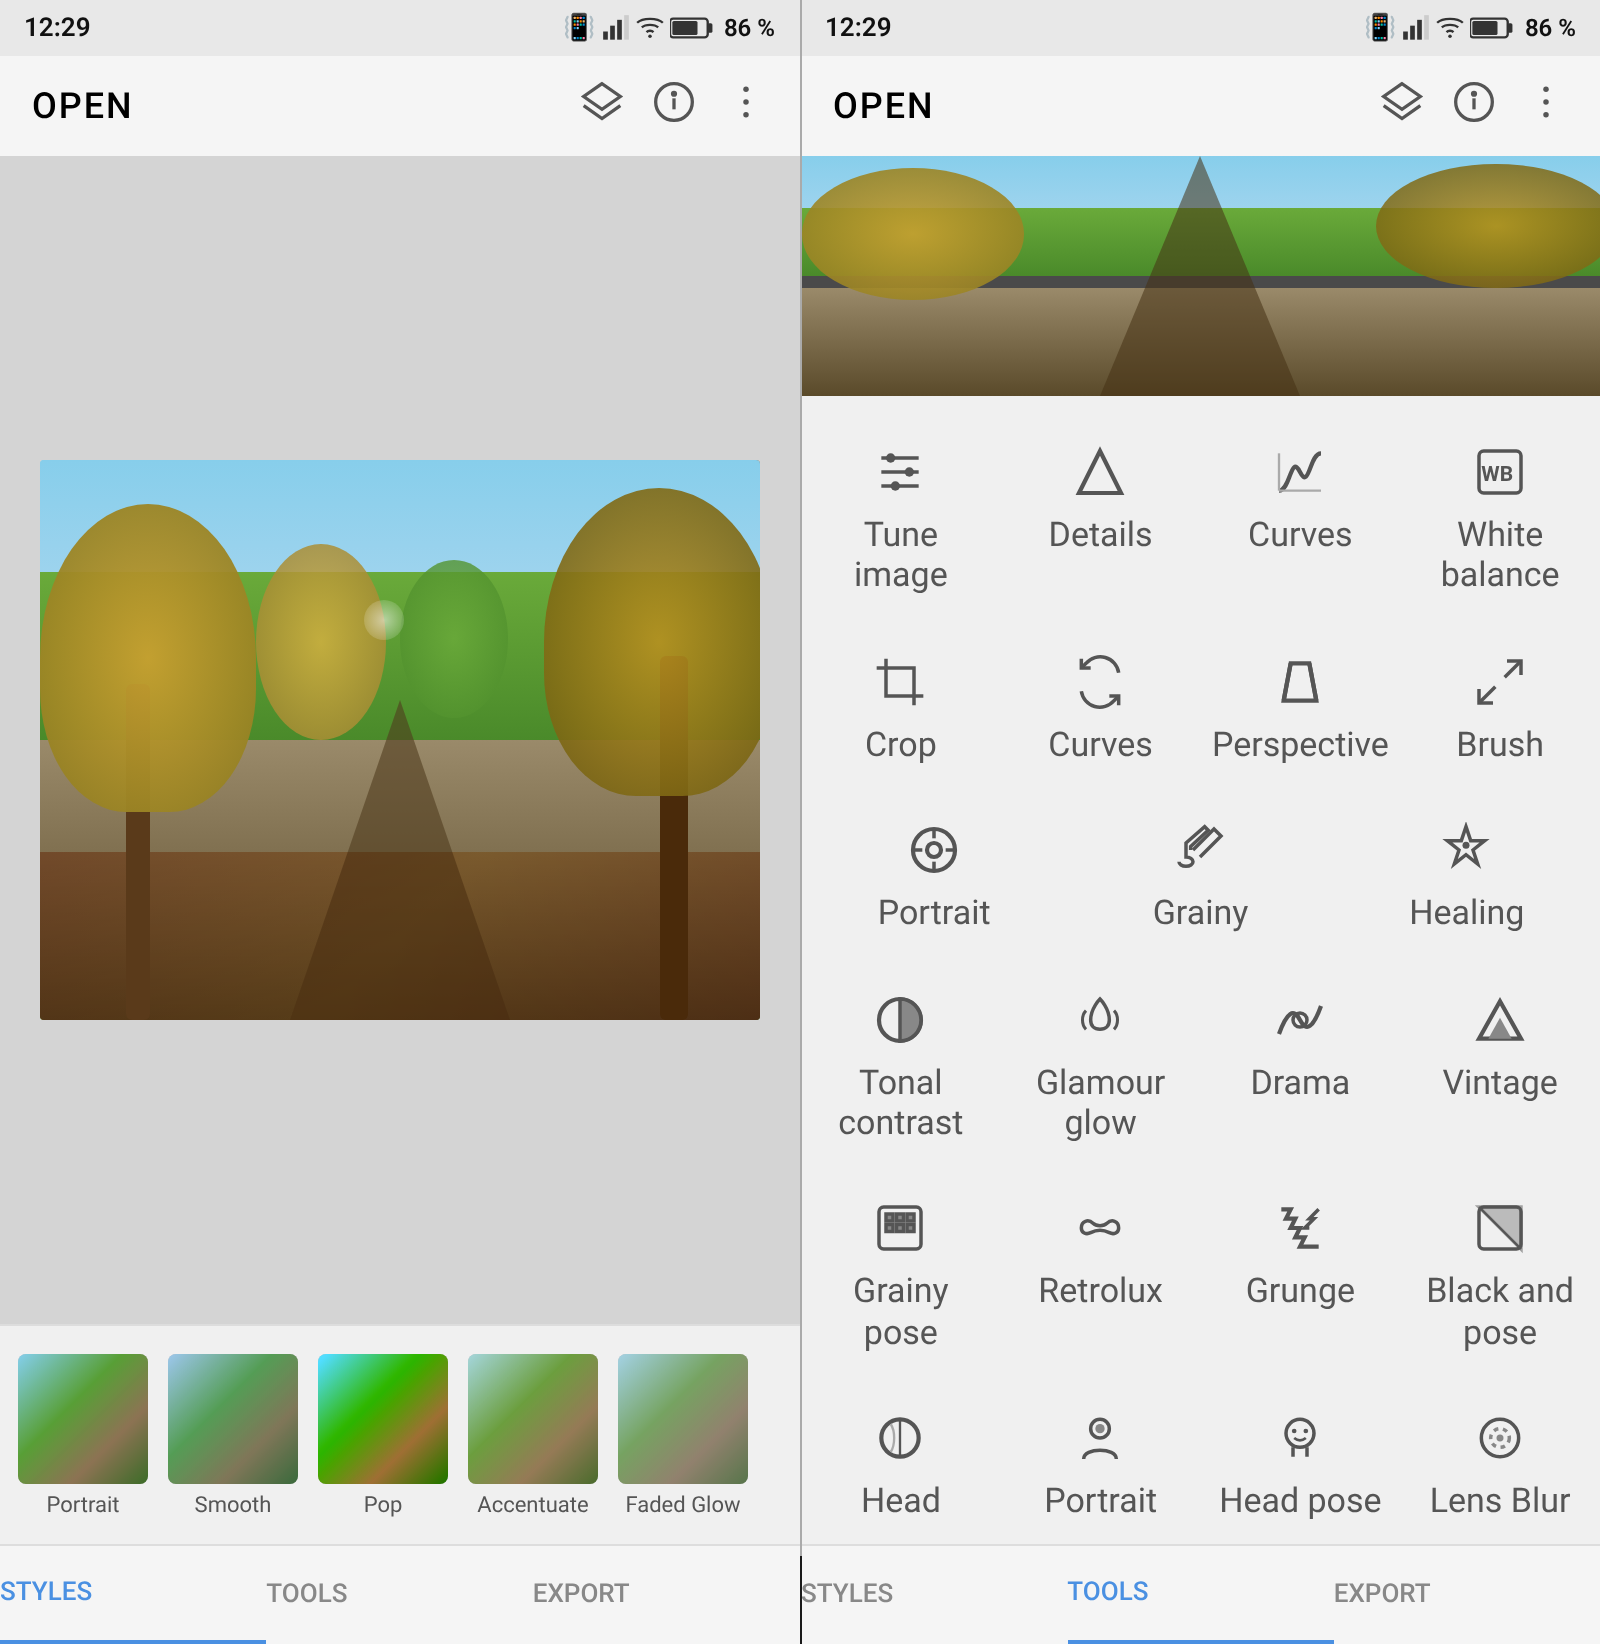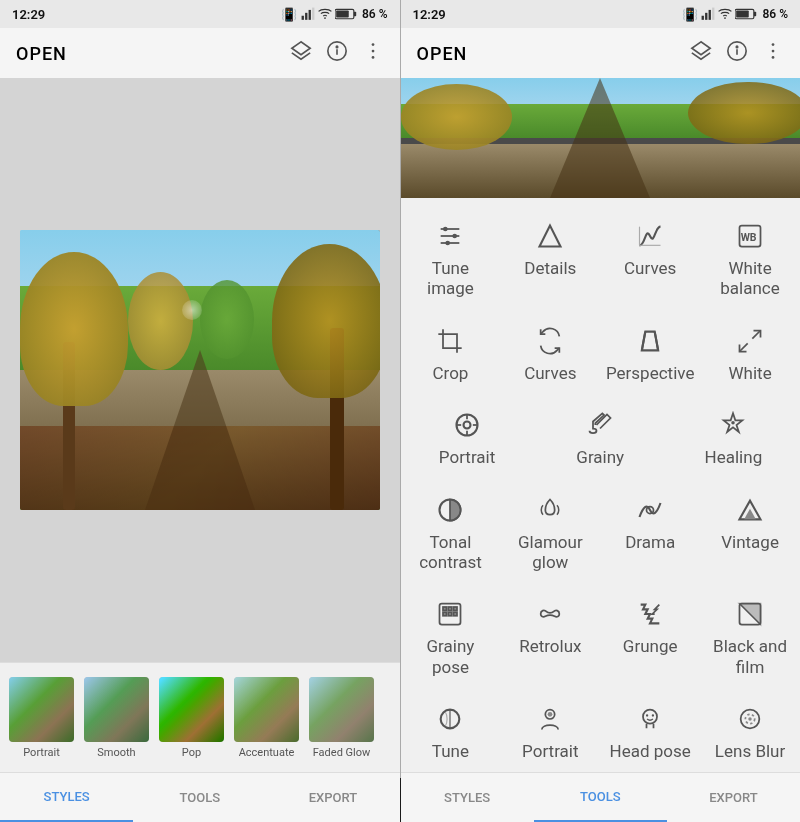--- a/index.html
+++ b/index.html
@@ -120,21 +120,20 @@
     .nav-tab {
       flex: 1;
       text-align: center;
       font-size: 13px;
       font-weight: 500;
       color: #888;
       cursor: pointer;
       height: 100%;
       display: flex;
       align-items: center;
-      justify-content: center;
     }
     .nav-tab.active { color: #4a90e2; border-bottom: 2px solid #4a90e2; }
 
     
     .panel-right { background: #f0f0f0; }
     .panel-right .top-bar { background: #f5f5f5; }
     .panel-right .image-area {
       height: 140px;
       min-height: 140px;
       max-height: 140px;
@@ -503,21 +502,21 @@
           </div>
           <div class="tool-item">
             <div class="tool-icon">
               <svg viewBox="0 0 24 24">
                   <polyline points="15,3 21,3 21,9"></polyline>
                   <polyline points="9,21 3,21 3,15"></polyline>
                   <line x1="21" y1="3" x2="14" y2="10"></line>
                   <line x1="3" y1="21" x2="10" y2="14"></line>
                 </svg>
             </div>
-            <span class="tool-label">White</span>
+            <span class="tool-label">Brush</span>
           </div>
         </div>
 
         <div class="tools-row">
           <div class="tool-item">
             <div class="tool-icon">
               <svg viewBox="0 0 24 24">
                   <circle cx="12" cy="12" r="9" stroke="#555" fill="none" stroke-width="1.8"></circle>
                   <circle cx="12" cy="12" r="3" stroke="#555" fill="none" stroke-width="1.8"></circle>
                   <line x1="12" y1="3" x2="12" y2="7" stroke="#555"></line>
@@ -622,34 +621,34 @@
             <span class="tool-label">Grunge</span>
           </div>
           <div class="tool-item">
             <div class="tool-icon">
               <svg viewBox="0 0 24 24">
                   <rect x="3" y="3" width="18" height="18" rx="2" stroke="#555" fill="none" stroke-width="1.5"></rect>
                   <path d="M3 3 L21 21" stroke="#555" stroke-width="1"></path>
                   <path d="M3 3 L21 3 L21 21 Z" fill="#888" opacity="0.5"></path>
                 </svg>
             </div>
-            <span class="tool-label">Black and film</span>
+            <span class="tool-label">Black and pose</span>
           </div>
         </div>
 
         <div class="tools-row">
           <div class="tool-item">
             <div class="tool-icon">
               <svg viewBox="0 0 24 24">
                   <circle cx="12" cy="12" r="8" stroke="#555" fill="none" stroke-width="1.8"></circle>
                   <line x1="12" y1="4" x2="12" y2="20" stroke="#555" stroke-width="1"></line>
                   <path d="M8 6 C10 9 10 15 8 18" stroke="#aaa" fill="none" stroke-width="1"></path>
                 </svg>
             </div>
-            <span class="tool-label">Tune</span>
+            <span class="tool-label">Head</span>
           </div>
           <div class="tool-item">
             <div class="tool-icon">
               <svg viewBox="0 0 24 24">
                   <circle cx="12" cy="8" r="4" stroke="#555" fill="none" stroke-width="1.5"></circle>
                   <path d="M5 21 C5 16 19 16 19 21" stroke="#555" fill="none" stroke-width="1.5"></path>
                   <circle cx="12" cy="8" r="2" fill="#888" stroke="none"></circle>
                 </svg>
             </div>
             <span class="tool-label">Portrait</span>

